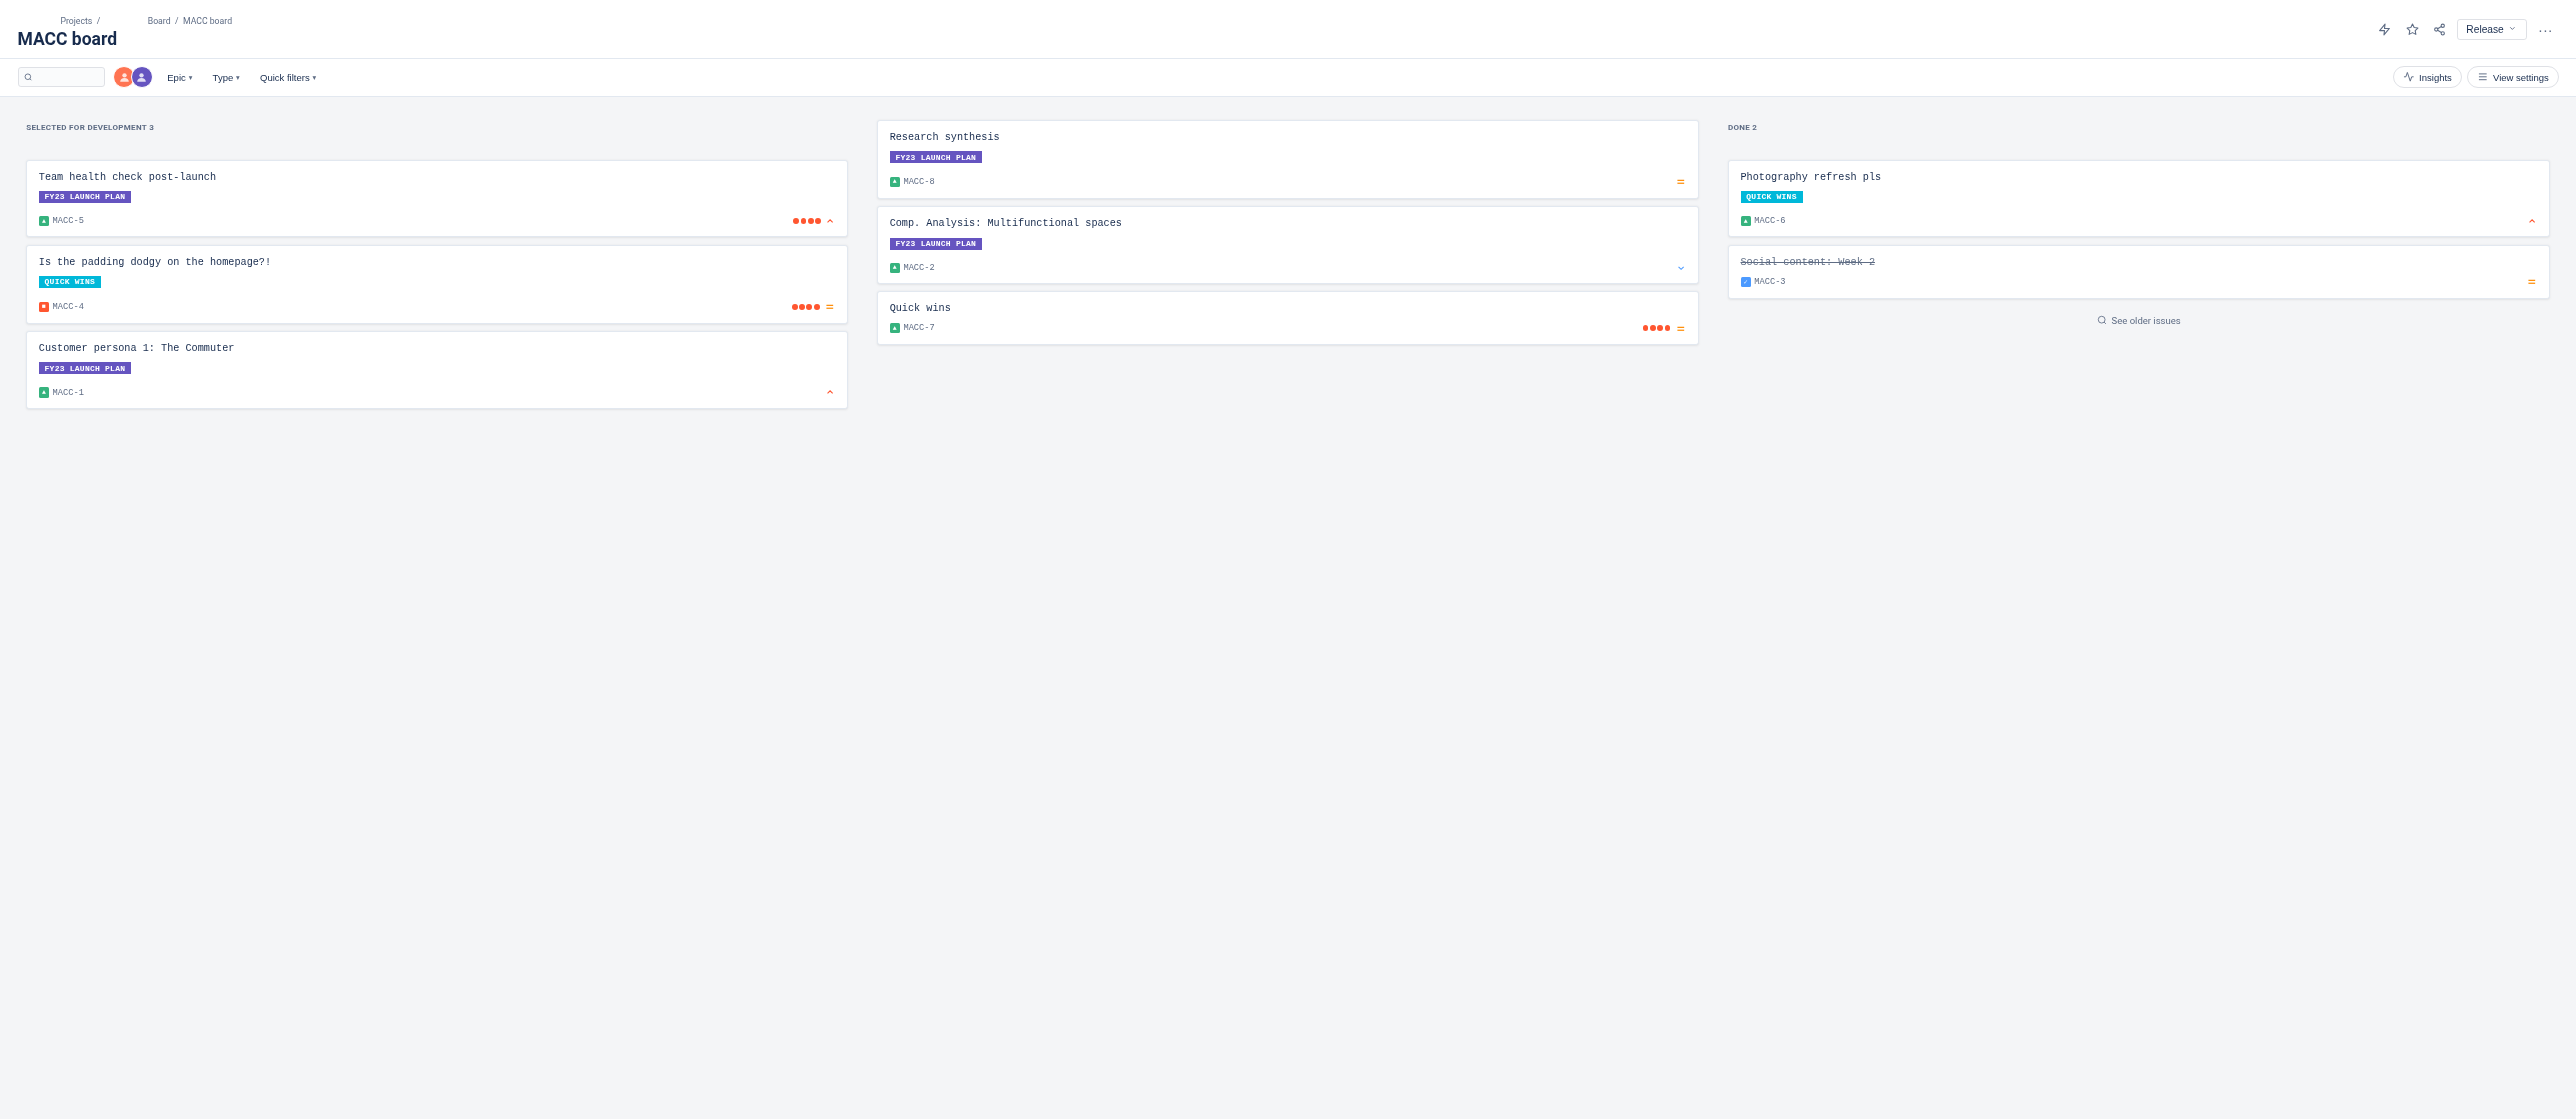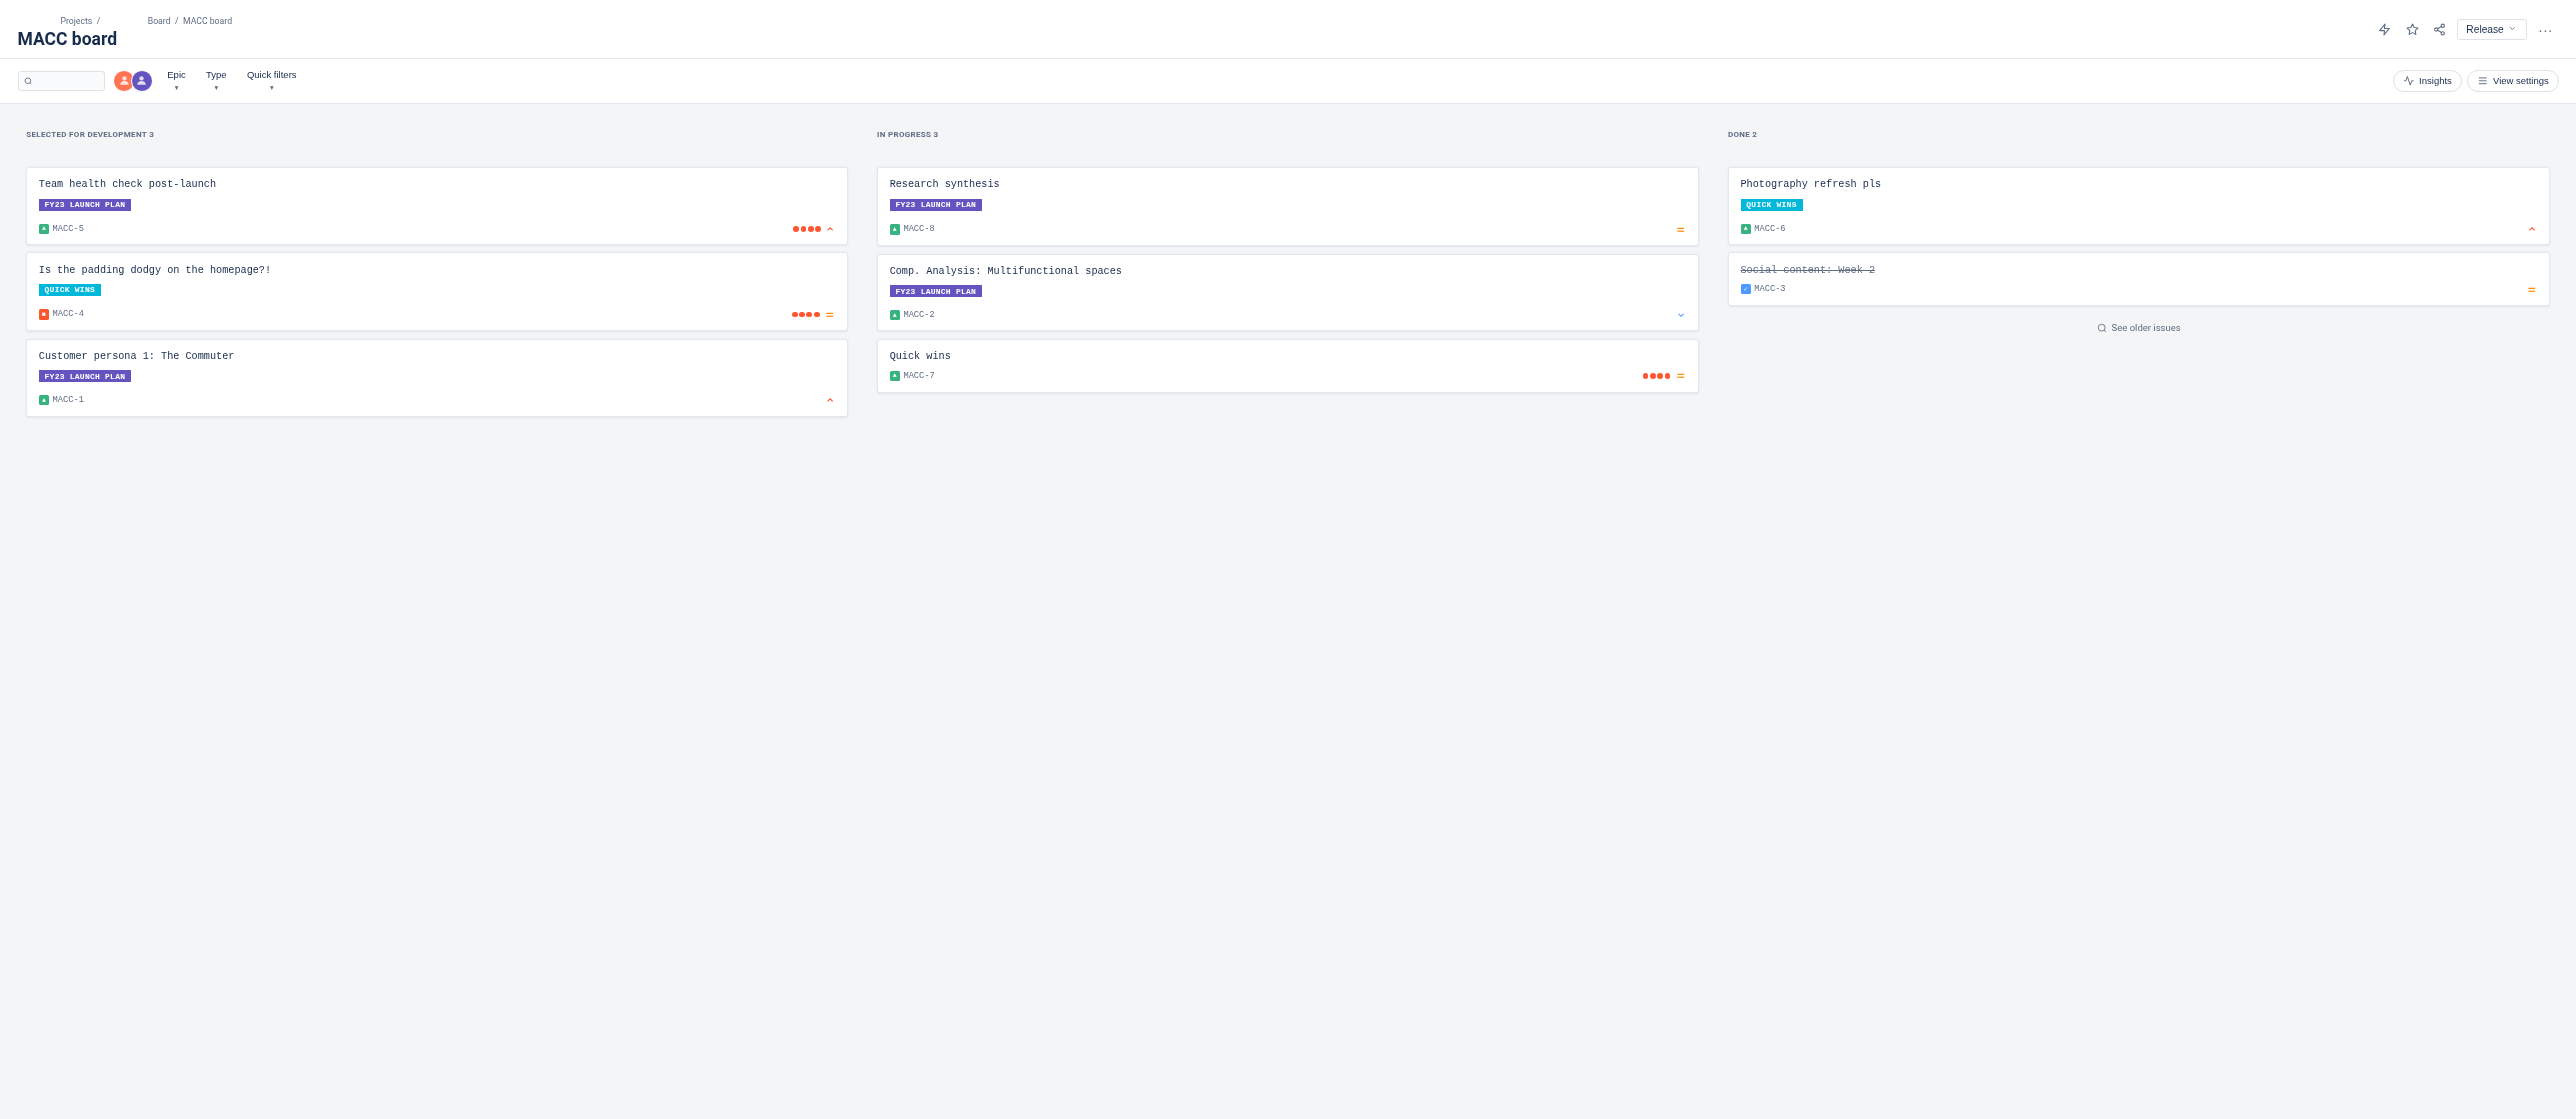--- a/index.html
+++ b/index.html
@@ -138,21 +138,20 @@
       align-items: center;
       gap: 2.9px;
       background: none;
       border: none;
       cursor: pointer;
       font-size: 9.5px;
       color: #172b4d;
       padding: 3.6px 5.8px;
       border-radius: 2.9px;
       font-weight: 500;
-      flex-direction: column;
     }
     .filter-btn .chevron { font-size: 7.3px; color: #5e6c84; }
 
     .toolbar-right {
       display: flex;
       align-items: center;
       gap: 5.8px;
     }
     .toolbar-action-btn {
       display: flex;
@@ -441,21 +440,20 @@
         </div>
         <div class="card-meta">
             <svg width="10.2" height="10.2" viewBox="0 0 24 24" fill="none" stroke="#ff5630" stroke-width="2.5">
               <polyline points="18 15 12 9 6 15"></polyline>
             </svg>
           </div>
       </div>
     </div>
     </div>
     <div class="column">
-      <div class="column-header">IN PROGRESS 3</div>
       <div class="card">
       <div class="card-title">Research synthesis</div>
       <div class="tag tag-fy23">FY23 LAUNCH PLAN</div>
       <div class="card-footer">
         <div class="card-id">
           <span class="issue-icon icon-story">▲</span>
           <span>MACC-8</span>
         </div>
         <div class="card-meta">
             <svg width="11.6" height="11.6" viewBox="0 0 24 24" fill="none" stroke="#ff8b00" stroke-width="2.5">

